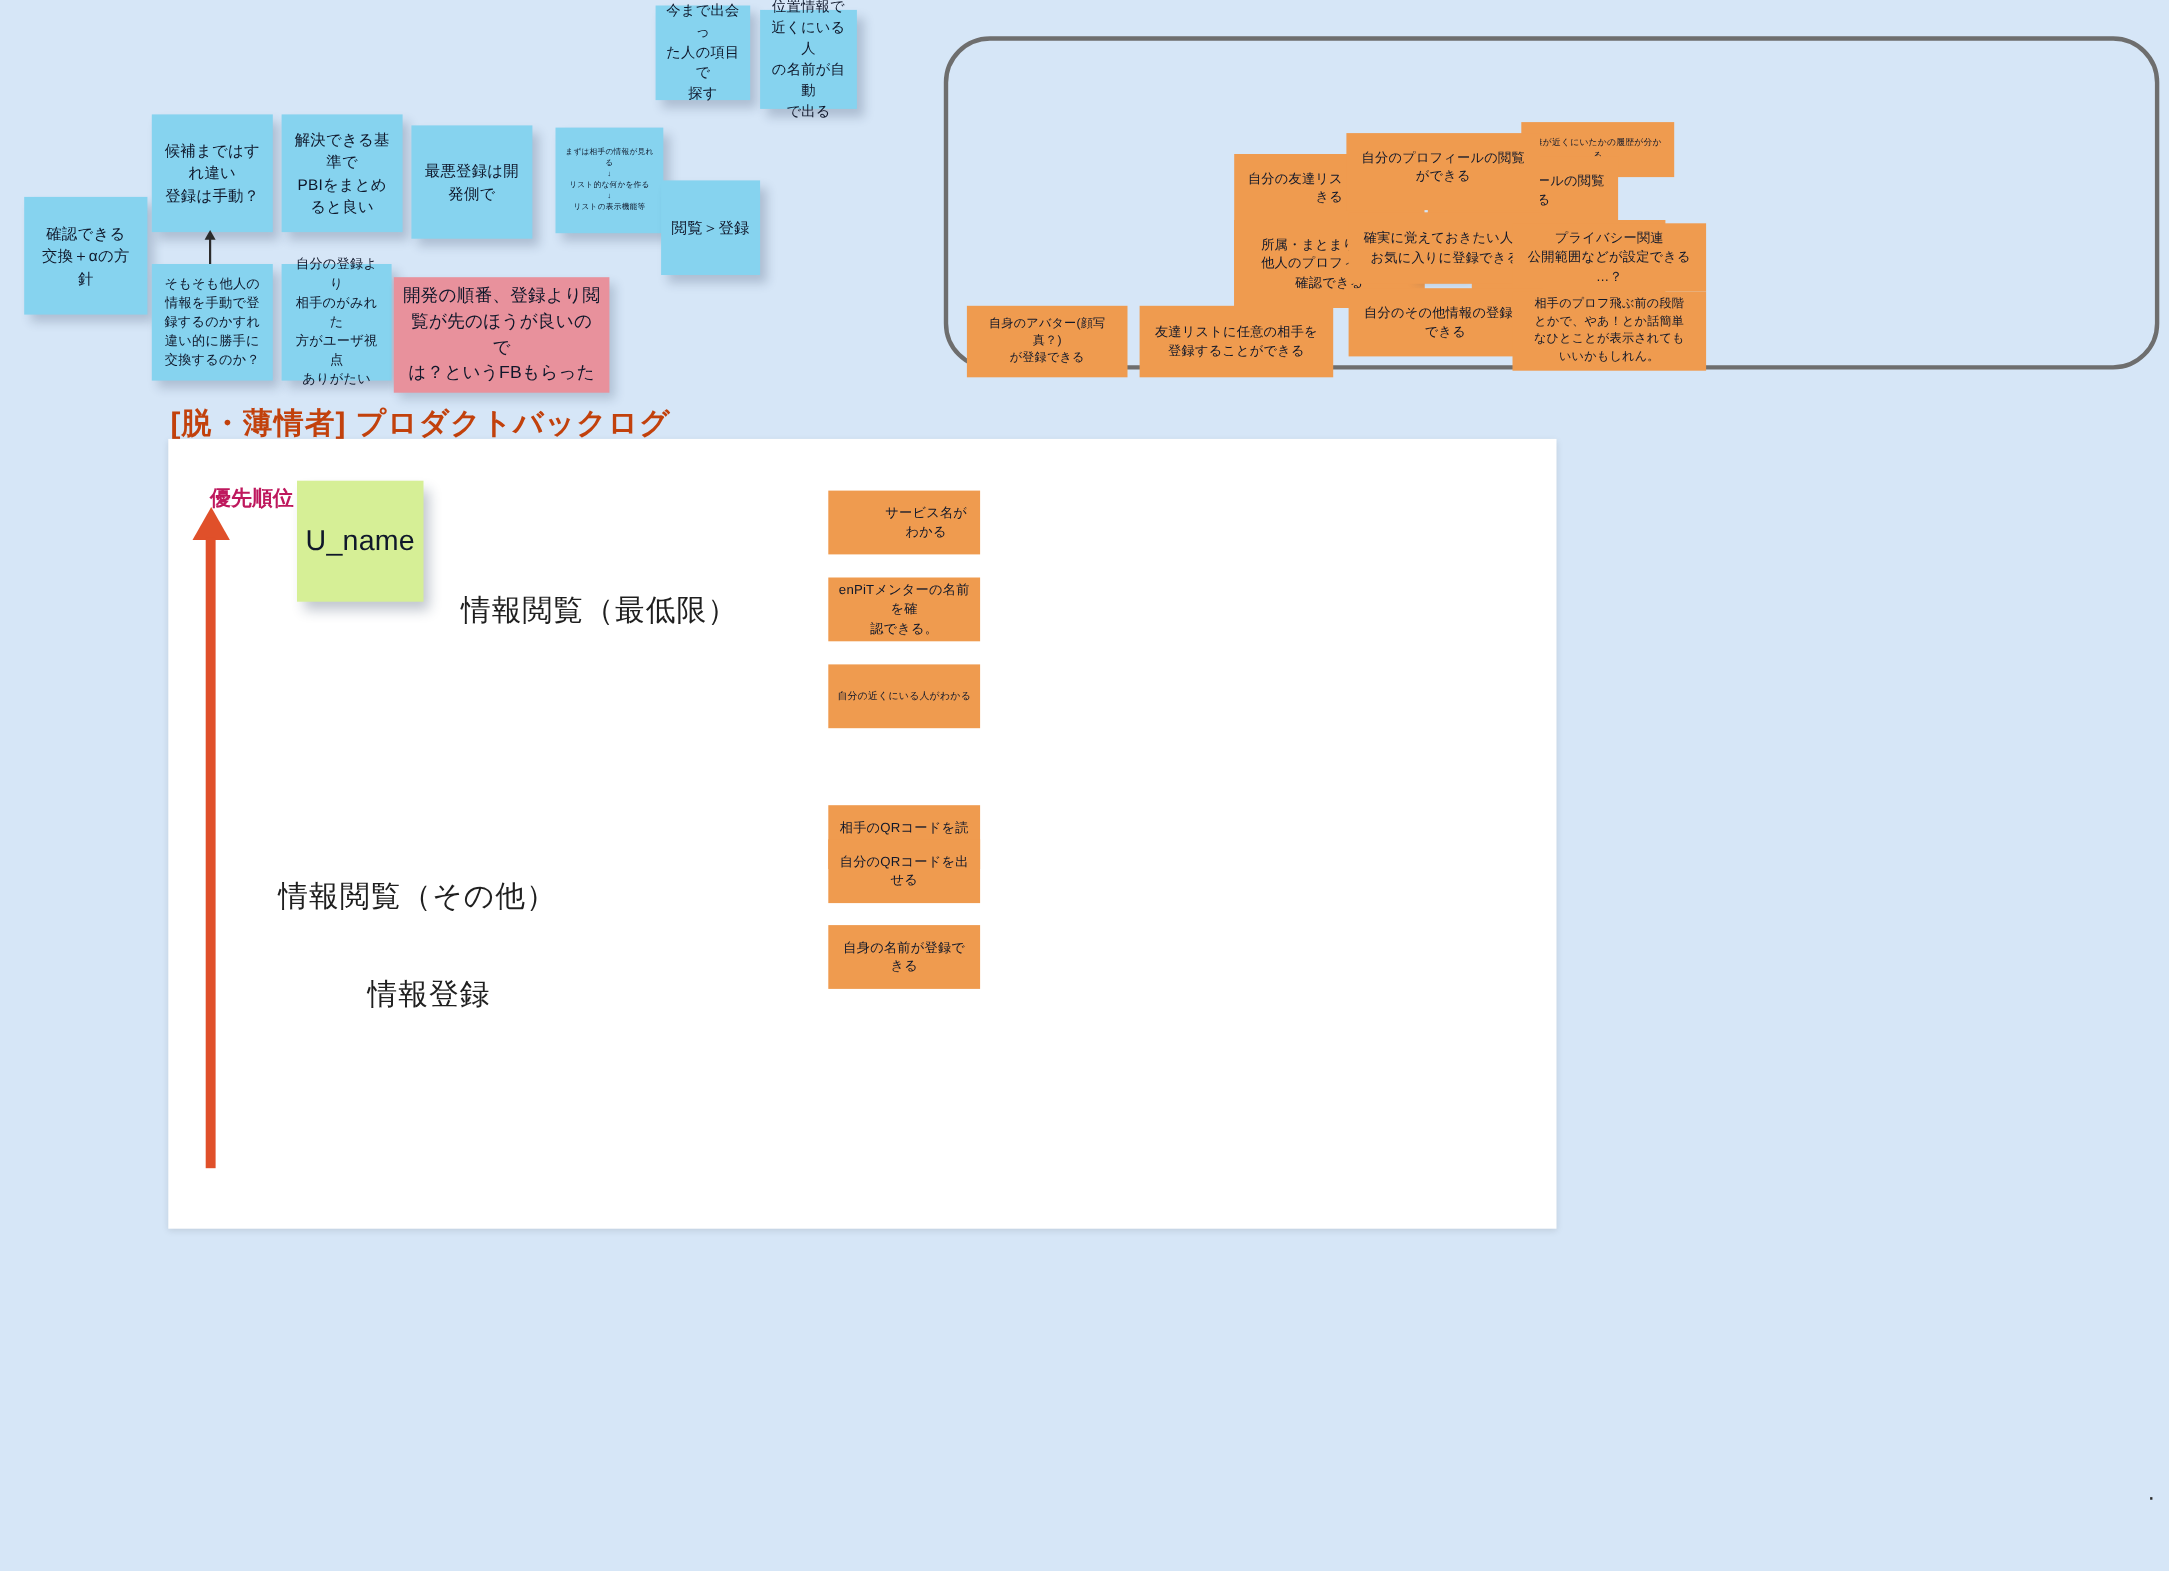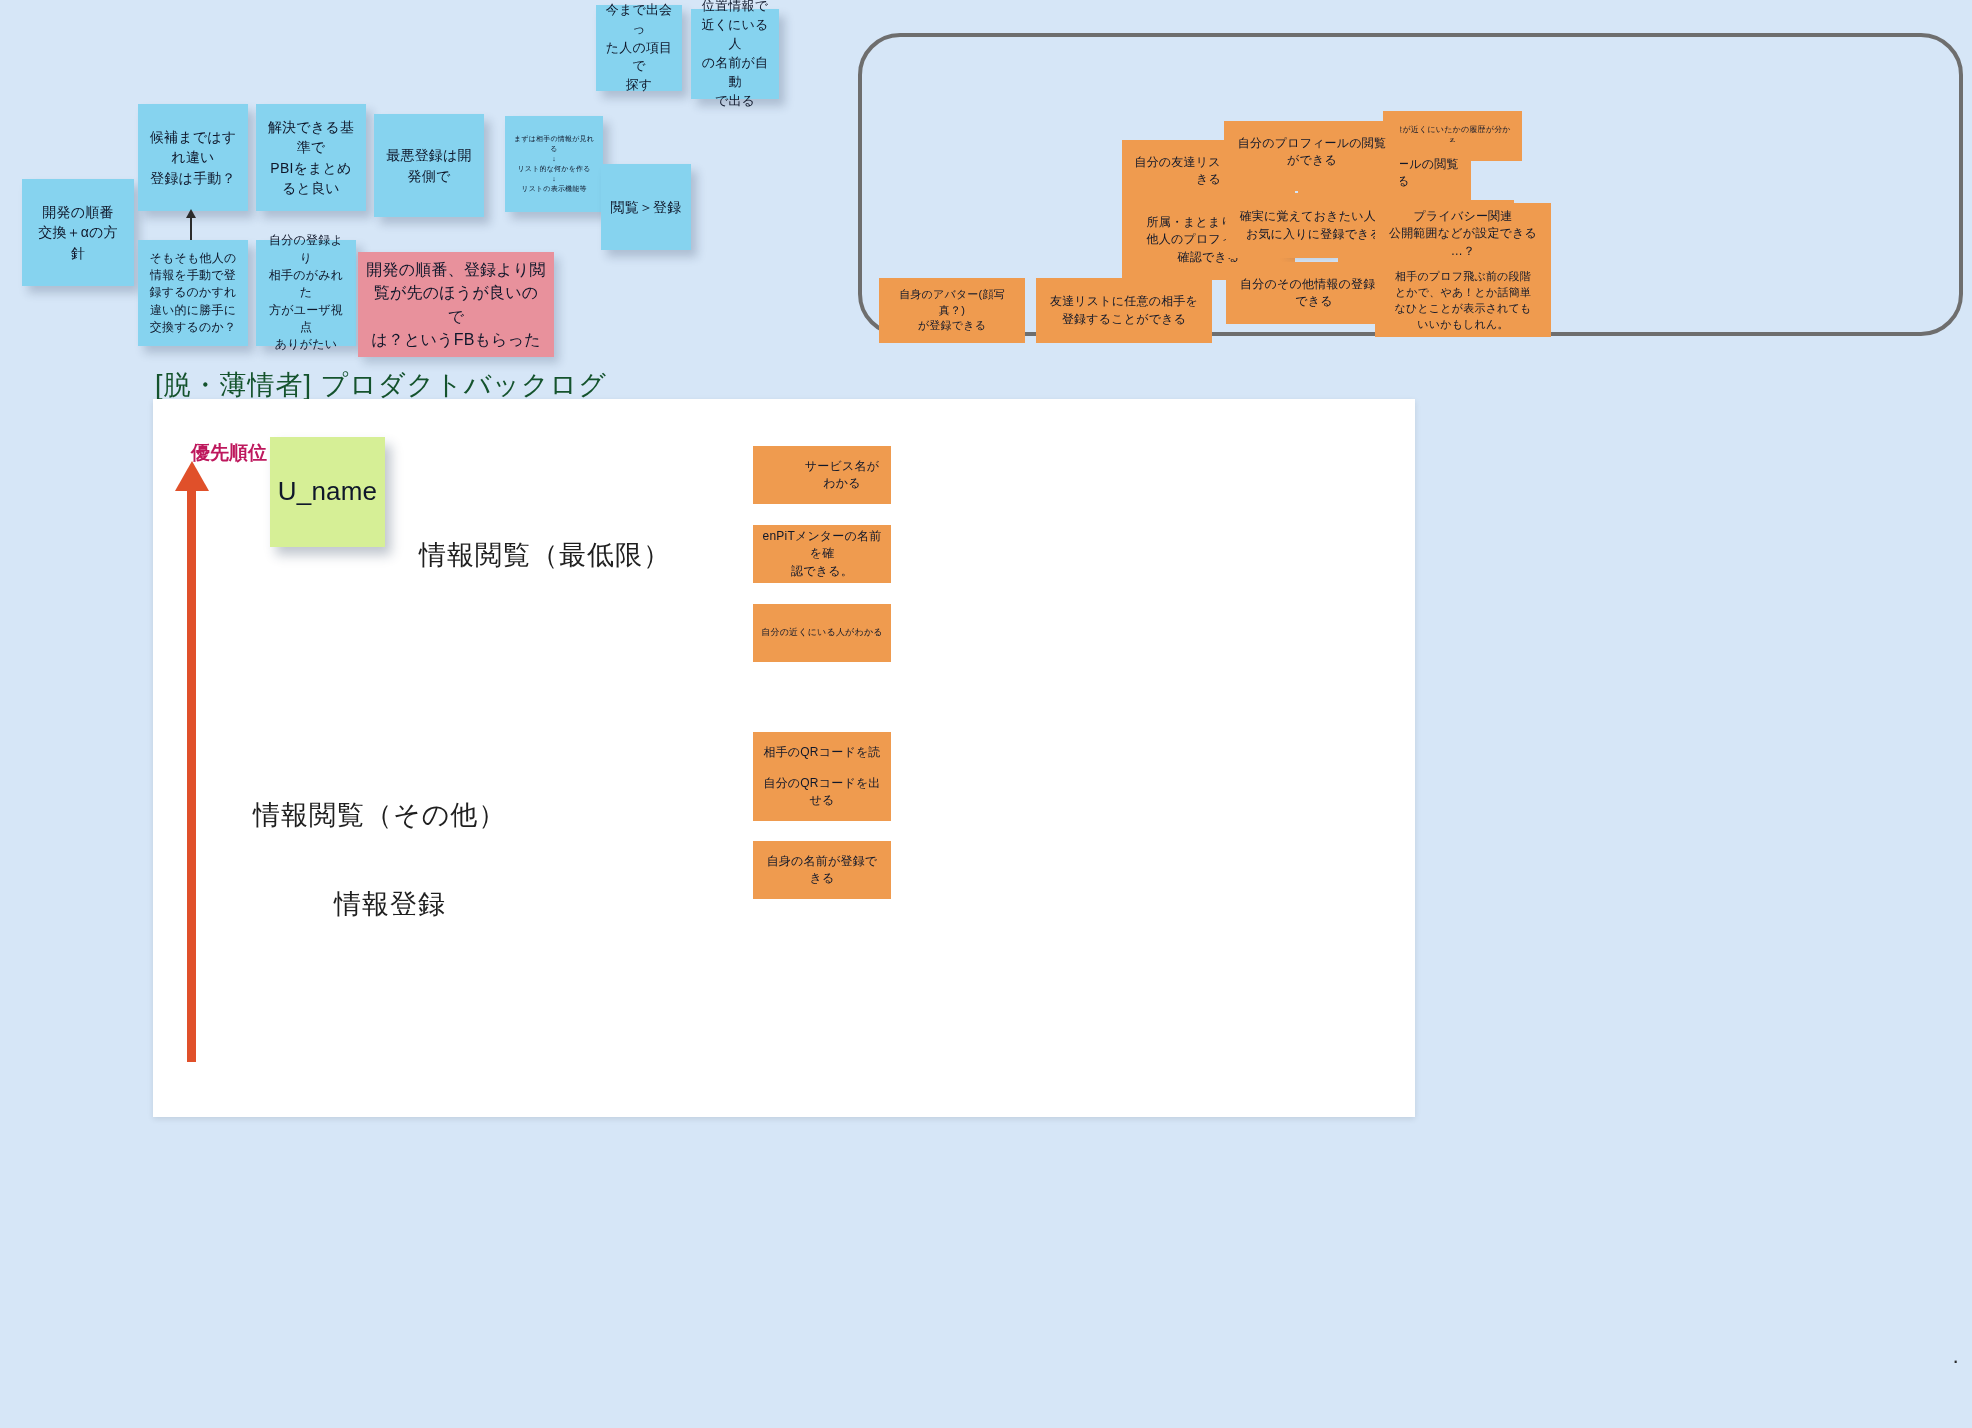--- a/index.html
+++ b/index.html
@@ -74,23 +74,24 @@
 
   
   .panel {
     position: absolute;
     background: #ffffff;
     box-shadow: 0 2px 6px rgba(0,0,0,0.10);
   }
   .panel-title {
     position: absolute;
     font-size: 27px;
-    color: #14532d;
+    color: #c2410c;
     letter-spacing: 1px;
     white-space: nowrap;
+    font-weight: bold;
   }
 
   
   .priority-label {
     position: absolute;
     color: #be185d;
     font-size: 19px;
     font-weight: bold;
     white-space: nowrap;
   }
@@ -124,21 +125,21 @@
     font-size: 22px;
     letter-spacing: 2px;
   }
 </style>
 </head>
 <body>
 
 <div id="board">
 
   <div id="cluster-topleft">
-      <div class="note blue" style="left: 22px; top: 179px; width: 112px; height: 107px; font-size: 14px;"><span>開発の順番
+      <div class="note blue" style="left: 22px; top: 179px; width: 112px; height: 107px; font-size: 14px;"><span>確認できる
 交換＋αの方
 針</span></div>
       <div class="note blue" style="left: 138px; top: 104px; width: 110px; height: 107px; font-size: 14px;"><span>候補まではす
 れ違い
 登録は手動？</span></div>
       <div class="note blue" style="left: 256px; top: 104px; width: 110px; height: 107px; font-size: 14px;"><span>解決できる基
 準で
 PBIをまとめ
 ると良い</span></div>
       <div class="note blue" style="left: 374px; top: 114px; width: 110px; height: 103px; font-size: 14px;"><span>最悪登録は開

